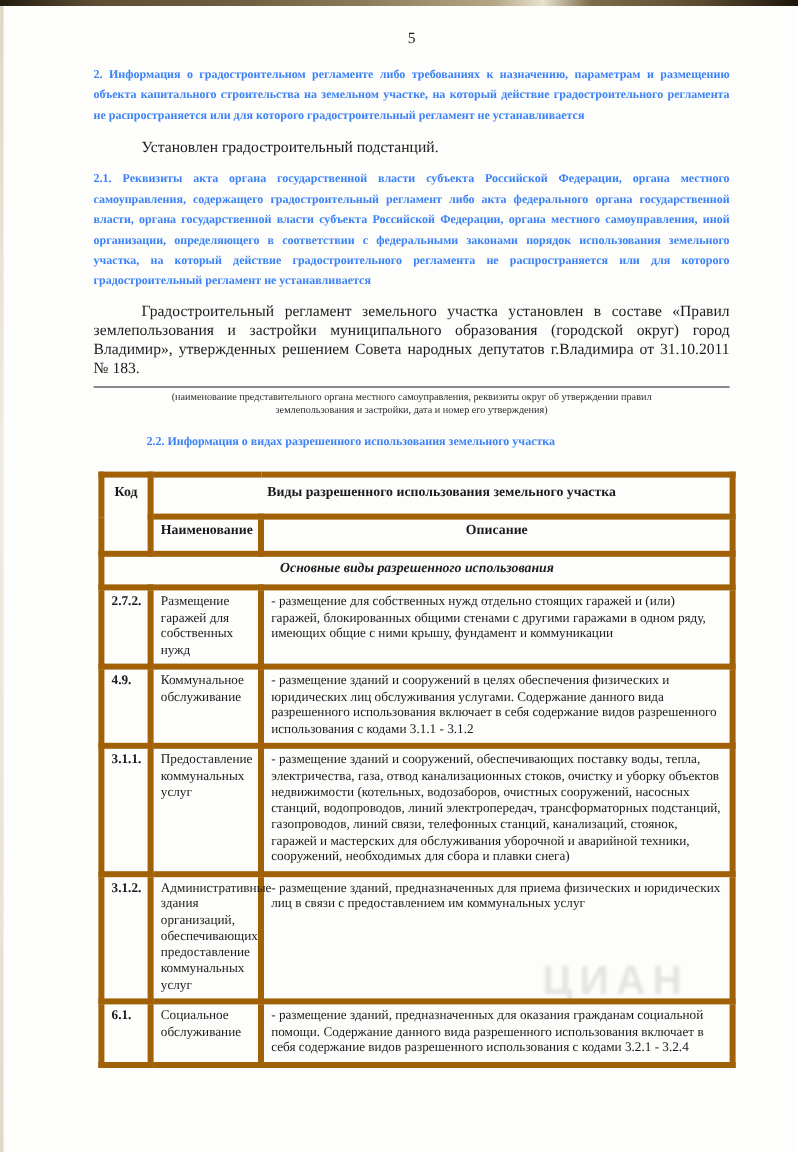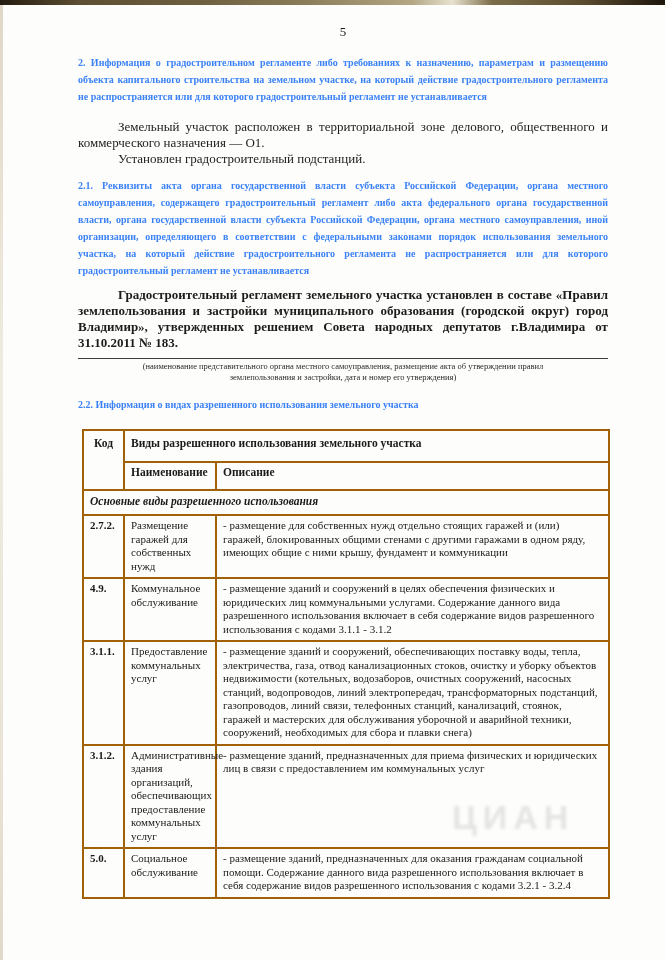--- a/index.html
+++ b/index.html
@@ -42,44 +42,44 @@
   .h {
     font-weight: bold; font-size: 10px; line-height: 17px;
     text-align: justify; margin: 0;
     color: #3b82f6;
   }
   .h2 { margin-bottom: 10px; }
   .para {
     font-size: 13px; line-height: 16px; text-align: justify;
     text-indent: 40px; margin: 0;
   }
-  .mt8  { margin-top: 8px; font-weight: bold; }
+  .mt8  { margin-top: 8px; }
   .mt10 { margin-top: 10px; }
   .mt14 { margin-top: 14px; }
 
   .rule { border-top: 1px solid #3b3b3b; margin-top: 7px; height: 0; }
   .caption {
     font-size: 8.5px; line-height: 10.5px; text-align: center;
     color: #2a2a2a; margin-top: 2px;
   }
-  .h22 { margin-top: 14px; margin-bottom: 16px; text-align: left; }
+  .h22 { margin-top: 14px; margin-bottom: 16px; text-align: left; margin-left: 44px; }
 
   table.reg {
     border-collapse: collapse; table-layout: fixed;
     width: 526px; margin-left: 4px;
     font-size: 11px; line-height: 13.5px;
     color: #1a1a1a;
   }
   table.reg td {
-    border: 2px solid #a16207;
+    border: 5px solid #a16207;
     padding: 3px 6px 4px 6px;
     vertical-align: top;
     background: transparent;
   }
-  td.th { font-weight: bold; text-align: left; font-size: 11.5px; }
+  td.th { font-weight: bold; text-align: center; font-size: 11.5px; }
   td.code-col { text-align: center; }
   tr.hdr1 td { height: 20px; padding-top: 6px; }
   tr.hdr2 td { height: 19px; }
   tr.sect td { height: 15px; padding-top: 4px; font-style: italic; }
   td.code { font-weight: bold; white-space: nowrap; padding-left: 4px; padding-right: 2px; }
   tr.r272 { height: 50px; }
   tr.r31  { height: 60px; }
   tr.r311 { height: 96px; padding-left: 36px; }
   tr.r312 { height: 97px; }
   tr.r32  { height: 50px; }
@@ -89,29 +89,28 @@
 
 <div class="page">
   <div class="scan-edge-top"></div>
   <div class="scan-edge-left"></div>
   <div class="watermark">ЦИАН</div>
 
   <div class="content">
     <div class="page-number">5</div>
 
     <p class="h h2">2. Информация о градостроительном регламенте либо требованиях к назначению, параметрам и размещению объекта капитального строительства на земельном участке, на который действие градостроительного регламента не распространяется или для которого градостроительный регламент не устанавливается</p>
-    <p class="para mt14">Земельный участок расположен в территориальной зоне делового, общественного и коммерческого назначения — О1.</p>
     <p class="para">Установлен градостроительный подстанций.</p>
 
     <p class="h mt10">2.1. Реквизиты акта органа государственной власти субъекта Российской Федерации, органа местного самоуправления, содержащего градостроительный регламент либо акта федерального органа государственной власти, органа государственной власти субъекта Российской Федерации, органа местного самоуправления, иной организации, определяющего в соответствии с федеральными законами порядок использования земельного участка, на который действие градостроительного регламента не распространяется или для которого градостроительный регламент не устанавливается</p>
     <p class="para mt8">Градостроительный регламент земельного участка установлен в составе «Правил землепользования и застройки муниципального образования (городской округ) город Владимир», утвержденных решением Совета народных депутатов г.Владимира от 31.10.2011 № 183.</p>
 
     <div class="rule"></div>
     <div class="caption">
-      <div>(наименование представительного органа местного самоуправления, размещение акта об утверждении правил</div>
+      <div>(наименование представительного органа местного самоуправления, реквизиты округ об утверждении правил</div>
       <div>землепользования и застройки, дата и номер его утверждения)</div>
     </div>
 
     <p class="h h22">2.2. Информация о видах разрешенного использования земельного участка</p>
 
     <table class="reg">
       <colgroup>
         <col style="width:41px">
         <col style="width:92px">
         <col style="width:393px">
@@ -130,33 +129,33 @@
         </tr>
 
         <tr class="r272">
           <td class="code">2.7.2.</td>
           <td>Размещение гаражей для собственных нужд</td>
           <td>- размещение для собственных нужд отдельно стоящих гаражей и (или) гаражей, блокированных общими стенами с другими гаражами в одном ряду, имеющих общие с ними крышу, фундамент и коммуникации</td>
         </tr>
         <tr class="r31">
           <td class="code">4.9.</td>
           <td>Коммунальное обслуживание</td>
-          <td>- размещение зданий и сооружений в целях обеспечения физических и юридических лиц коммунальными услугами. Содержание данного вида разрешенного использования включает в себя содержание видов разрешенного использования с кодами 3.1.1 - 3.1.2</td>
+          <td>- размещение зданий и сооружений в целях обеспечения физических и юридических лиц обслуживания услугами. Содержание данного вида разрешенного использования включает в себя содержание видов разрешенного использования с кодами 3.1.1 - 3.1.2</td>
         </tr>
         <tr class="r311">
           <td class="code">3.1.1.</td>
           <td>Предоставление коммунальных услуг</td>
           <td>- размещение зданий и сооружений, обеспечивающих поставку воды, тепла, электричества, газа, отвод канализационных стоков, очистку и уборку объектов недвижимости (котельных, водозаборов, очистных сооружений, насосных станций, водопроводов, линий электропередач, трансформаторных подстанций, газопроводов, линий связи, телефонных станций, канализаций, стоянок, гаражей и мастерских для обслуживания уборочной и аварийной техники, сооружений, необходимых для сбора и плавки снега)</td>
         </tr>
         <tr class="r312">
           <td class="code">3.1.2.</td>
           <td>Административные здания организаций, обеспечивающих предоставление коммунальных услуг</td>
           <td>- размещение зданий, предназначенных для приема физических и юридических лиц в связи с предоставлением им коммунальных услуг</td>
         </tr>
         <tr class="r32">
-          <td class="code">5.0.</td>
+          <td class="code">6.1.</td>
           <td>Социальное обслуживание</td>
           <td>- размещение зданий, предназначенных для оказания гражданам социальной помощи. Содержание данного вида разрешенного использования включает в себя содержание видов разрешенного использования с кодами 3.2.1 - 3.2.4</td>
         </tr>
       </tbody>
     </table>
   </div>
 </div>
 
 </body></html>

